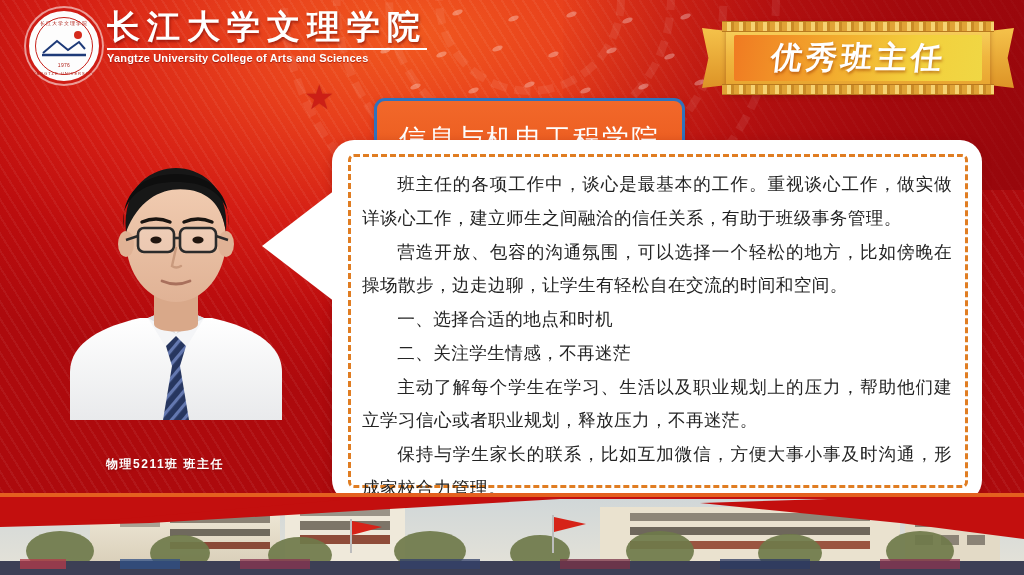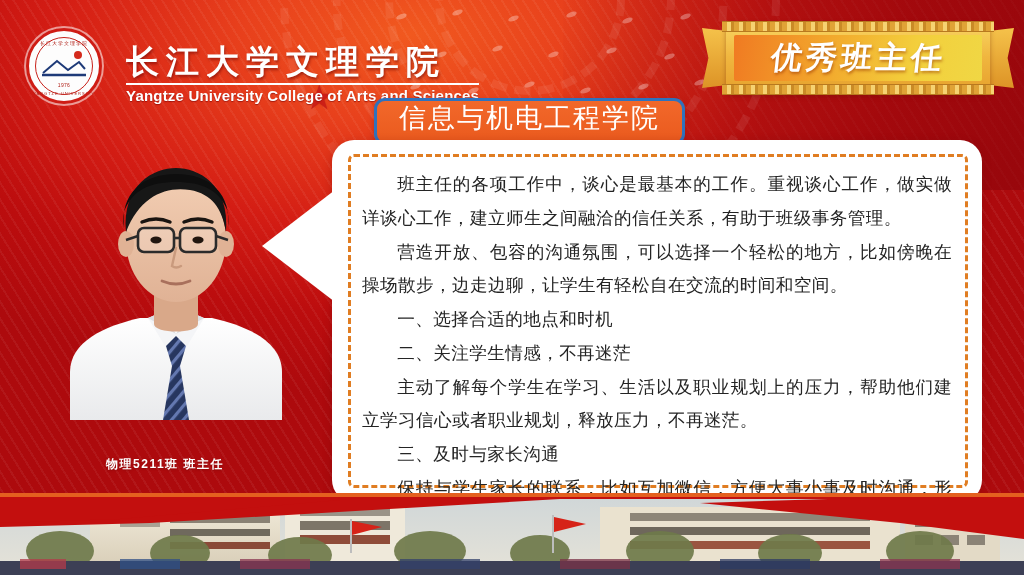--- a/index.html
+++ b/index.html
@@ -56,21 +56,21 @@
 
   
   .star {
     position:absolute; left:304px; top:84px;
     width:0; height:0; color:#d8261a;
     font-size:34px; line-height:26px;
   }
   .star span { color:#cc1f16; text-shadow:0 0 2px rgba(0,0,0,.15); }
 
   
-  .brand { position:absolute; left:26px; top:28px; display:flex; align-items:flex-end; gap:24px; }
+  .brand { position:absolute; left:26px; top:8px; display:flex; align-items:flex-start; gap:5px; }
   .seal {
     width:76px; height:76px; border-radius:50%;
     background:#fdfdfd;
     border:3px solid #cf1c14;
     box-shadow:0 0 0 2px rgba(255,255,255,.55);
     position:relative; flex:0 0 auto;
   }
   .seal::before{
     content:""; position:absolute; inset:6px; border-radius:50%;
     border:1.5px solid #c8211a;
@@ -97,21 +97,21 @@
   .brand-text { padding-top:2px; }
   .brand-cn {
     font-family:"DejaVu Serif","Liberation Serif",serif;
     font-size:33px; font-weight:700; color:#ffffff;
     letter-spacing:7px; line-height:1.05;
     text-shadow:1px 2px 3px rgba(100,0,0,.55);
     white-space:nowrap;
   }
   .brand-rule { height:2px; background:#fff; margin:3px 0 2px 0; width:100%; }
   .brand-en {
-    font-size:15px; font-weight:700; color:#fff;
+    font-size:11px; font-weight:700; color:#fff;
     letter-spacing:.2px; white-space:nowrap;
     text-shadow:0 1px 1px rgba(120,0,0,.6);
   }
 
   
   .ribbon { position:absolute; right:16px; top:22px; width:300px; height:72px; }
   .ribbon .tail {
     position:absolute; top:6px; width:40px; height:60px;
     background:linear-gradient(180deg,#f5c24a,#dd9326);
   }
@@ -142,21 +142,21 @@
     font-size:31px; font-weight:700; color:#ffffff;
     letter-spacing:4px;
     text-shadow:1px 2px 3px rgba(150,50,0,.55);
     white-space:nowrap;
     transform:skewX(-6deg);
   }
 
   
   .title-pill {
     position:absolute; left:374px; top:98px;
-    padding:2px 22px 9px 22px;
+    padding:23px 22px 9px 22px;
     background:linear-gradient(180deg,#f2682a,#ea5a1e);
     border:3px solid #2f72bd;
     border-radius:11px;
     box-shadow:0 3px 6px rgba(120,20,0,.35);
   }
   .title-pill .t {
     font-family:"DejaVu Sans","Liberation Sans",sans-serif;
     font-size:27px; font-weight:400; color:#fff;
     letter-spacing:2px; line-height:1.1; white-space:nowrap;
   }
@@ -334,21 +334,20 @@
 
   <div class="card-wrap">
     <div class="card">
       <div class="dash"></div>
       <div class="card-body" id="card-body">
           <p>班主任的各项工作中，谈心是最基本的工作。重视谈心工作，做实做详谈心工作，建立师生之间融洽的信任关系，有助于班级事务管理。</p>
           <p>营造开放、包容的沟通氛围，可以选择一个轻松的地方，比如傍晚在操场散步，边走边聊，让学生有轻松自在交流的时间和空间。</p>
           <p>一、选择合适的地点和时机</p>
           <p>二、关注学生情感，不再迷茫</p>
           <p>主动了解每个学生在学习、生活以及职业规划上的压力，帮助他们建立学习信心或者职业规划，释放压力，不再迷茫。</p>
-          <p>三、及时与家长沟通</p>
           <p>保持与学生家长的联系，比如互加微信，方便大事小事及时沟通，形成家校合力管理。</p>
         </div>
     </div>
     <div class="pointer"></div>
   </div>
 
   <div class="campus">
     <svg viewBox="0 0 1024 82" preserveAspectRatio="none">
       <defs>
         <linearGradient id="skyG" x1="0" y1="0" x2="0" y2="1">

